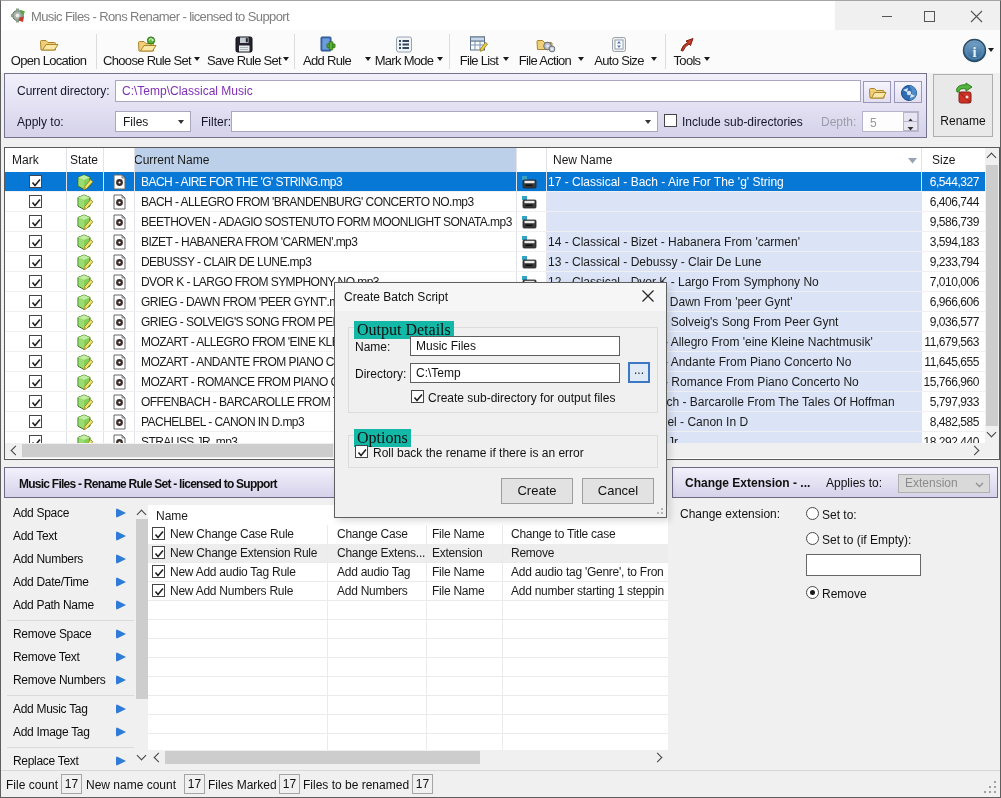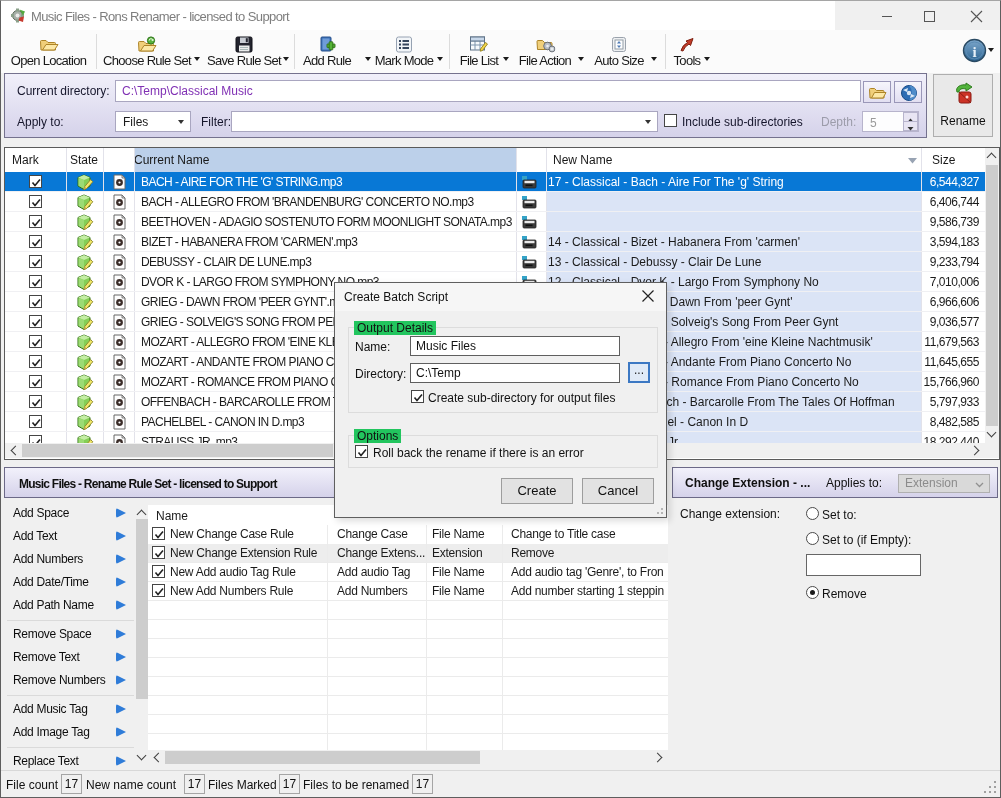--- a/index.html
+++ b/index.html
@@ -78,21 +78,21 @@
 
 #statusbar { position:absolute; left:1px; top:770px; width:999px; height:27px; background:#f0f0f0; border-top:1px solid #d8d8d8; font-size:12px; }
 #statusbar .t { position:absolute; top:7px; color:#111; }
 #statusbar .b { position:absolute; top:3px; width:21px; height:20px; border:1px solid #a5a5a5; line-height:18px; text-align:center; color:#111; }
 
 
 #dialog { position:absolute; left:334px; top:282px; width:333px; height:236px; background:#f0f0f0; border:1px solid #5f5f5f; box-shadow:3px 3px 7px rgba(0,0,0,0.14); }
 #dtitle { position:absolute; left:0; top:0; width:331px; height:28px; background:#f6f6f6; }
 #dtitle span { position:absolute; left:9px; top:7px; font-size:12px; color:#111; }
 .grp { position:absolute; border:1px solid #dcdcdc; }
-.grplbl { position:absolute; font-size:12px; color:#111; background:#22c55e; padding:0 3px; }
+.grplbl { position:absolute; font-size:16px; color:#111; background:#14b8a6; padding:0 3px;font-family:Liberation Serif, serif; }
 .dtb { position:absolute; background:#fff; border:1px solid #5f5f5f; font-size:12px; line-height:18px; padding-left:5px; color:#111; }
 .dbtn { position:absolute; width:72px; height:26px; background:#e2e2e2; border:1px solid #9d9d9d; text-align:center; line-height:24px; font-size:13px; color:#111; }
 .dlbl { position:absolute; font-size:12px; color:#111; white-space:nowrap; }
 </style>
 </head>
 <body>
 <div id="win"></div>
 
 <div id="titlebar">
   <svg class="abs" style="left:9px; top:6px;" width="17" height="17" viewBox="0 0 17 17">

